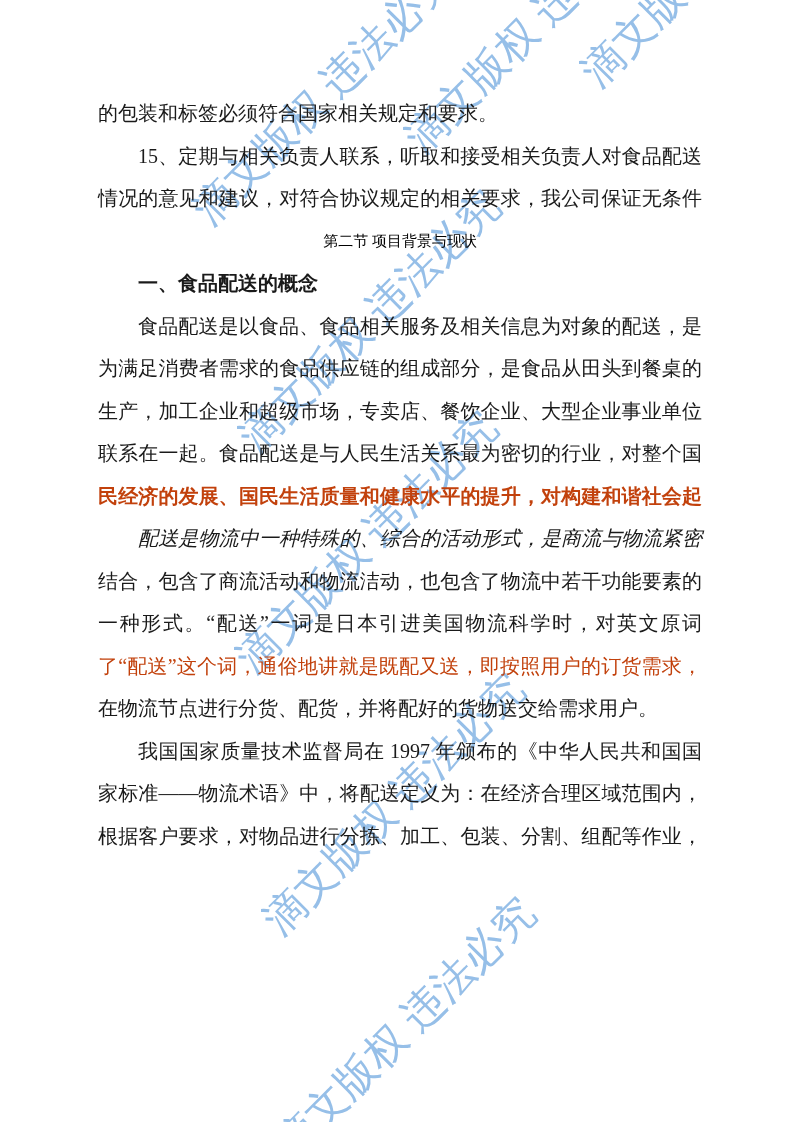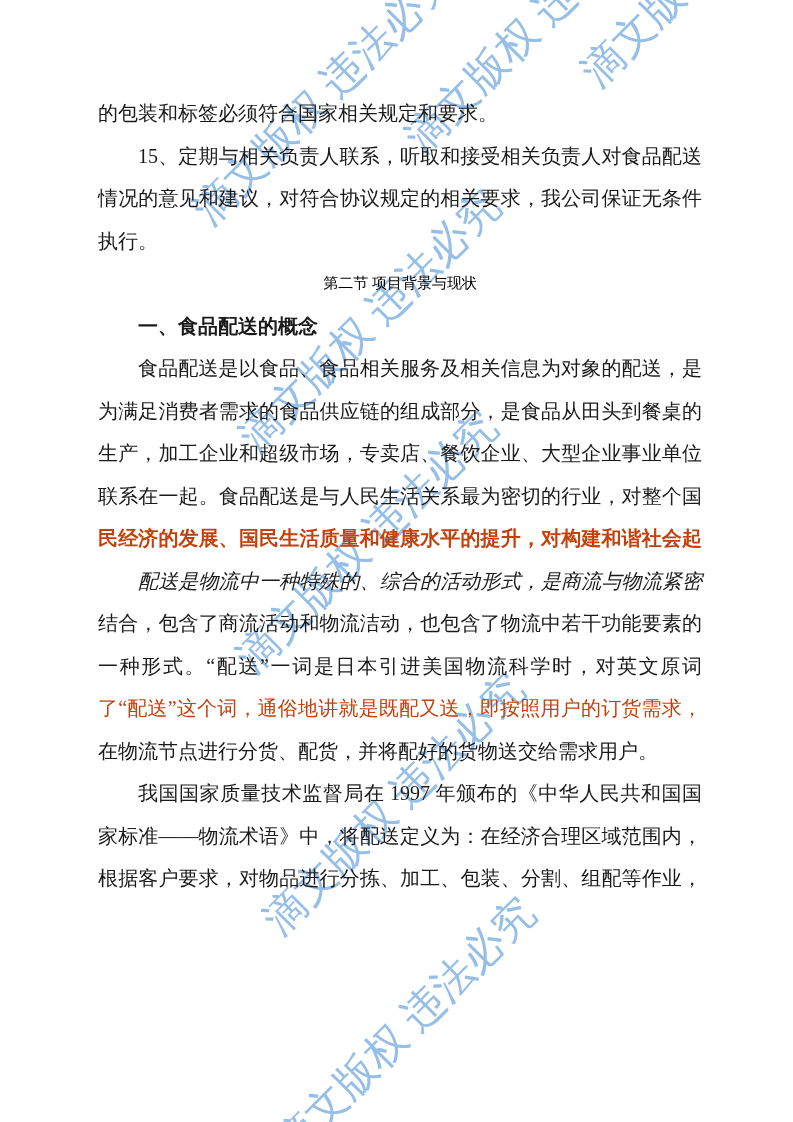--- a/index.html
+++ b/index.html
@@ -74,21 +74,20 @@
   <div class="wm wm3" style="color: rgb(132, 180, 228);">滴文版权  违法必究</div>
   <div class="wm wm4" style="color: rgb(132, 180, 228);">滴文版权  违法必究</div>
   <div class="wm wm5" style="color: rgb(132, 180, 228);">滴文版权  违法必究</div>
   <div class="wm wm6" style="color: rgb(132, 180, 228);">滴文版权  违法必究</div>
   <div class="wm wm7" style="color: rgb(132, 180, 228);">滴文版权  违法必究</div>
 
   <div class="textblock">
       <div class="ln last" style="color: rgb(26, 26, 26);">的包装和标签必须符合国家相关规定和要求。</div>
       <div class="ln indent" style="color: rgb(26, 26, 26);">15、定期与相关负责人联系，听取和接受相关负责人对食品配送</div>
       <div class="ln " style="color: rgb(26, 26, 26);">情况的意见和建议，对符合协议规定的相关要求，我公司保证无条件</div>
-      <div class="ln last" style="color: rgb(26, 26, 26);">执行。</div>
       <div class="ln heading">第二节 项目背景与现状</div>
       <div class="ln indent last" style="color: rgb(26, 26, 26); font-weight: bold;">一、食品配送的概念</div>
       <div class="ln indent" style="color: rgb(26, 26, 26);">食品配送是以食品、食品相关服务及相关信息为对象的配送，是</div>
       <div class="ln " style="color: rgb(26, 26, 26);">为满足消费者需求的食品供应链的组成部分，是食品从田头到餐桌的</div>
       <div class="ln " style="color: rgb(26, 26, 26);">生产，加工企业和超级市场，专卖店、餐饮企业、大型企业事业单位</div>
       <div class="ln " style="color: rgb(26, 26, 26);">联系在一起。食品配送是与人民生活关系最为密切的行业，对整个国</div>
       <div class="ln " style="color: #c2410c; font-weight: bold;">民经济的发展、国民生活质量和健康水平的提升，对构建和谐社会起</div>
       <div class="ln indent" style="color: rgb(26, 26, 26); font-style: italic;">配送是物流中一种特殊的、综合的活动形式，是商流与物流紧密</div>
       <div class="ln " style="color: rgb(26, 26, 26);">结合，包含了商流活动和物流洁动，也包含了物流中若干功能要素的</div>
       <div class="ln " style="color: rgb(26, 26, 26);">一种形式。“配送”一词是日本引进美国物流科学时，对英文原词</div>

